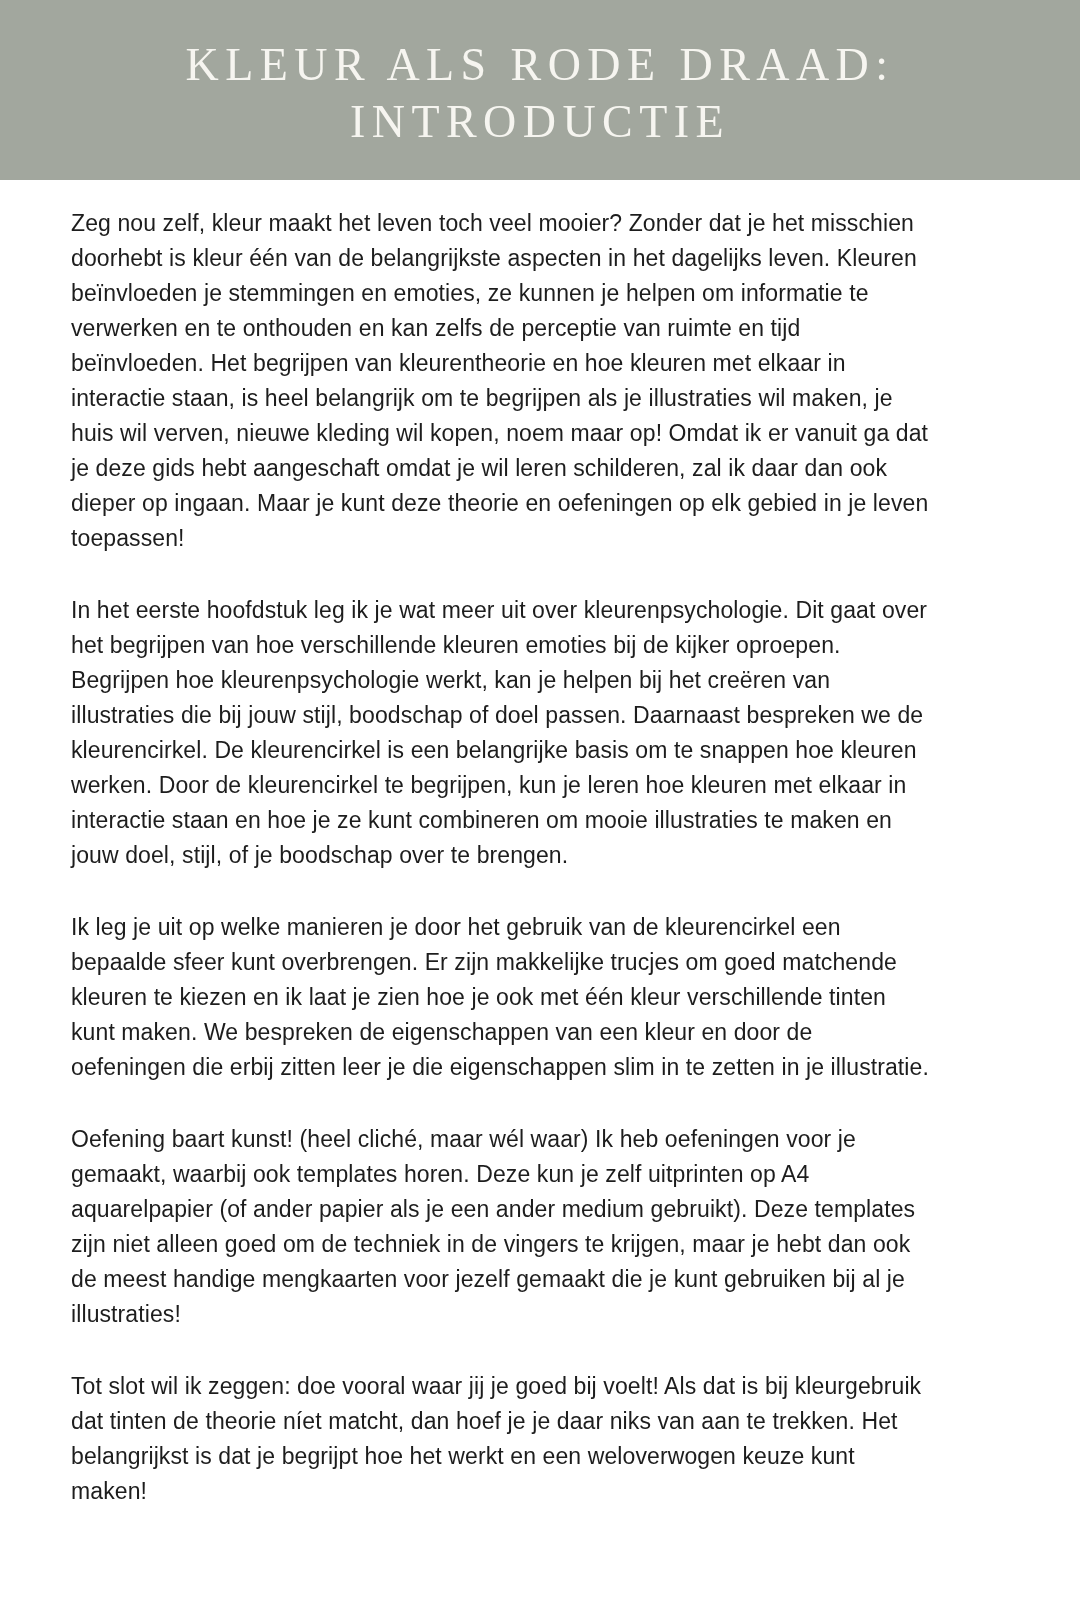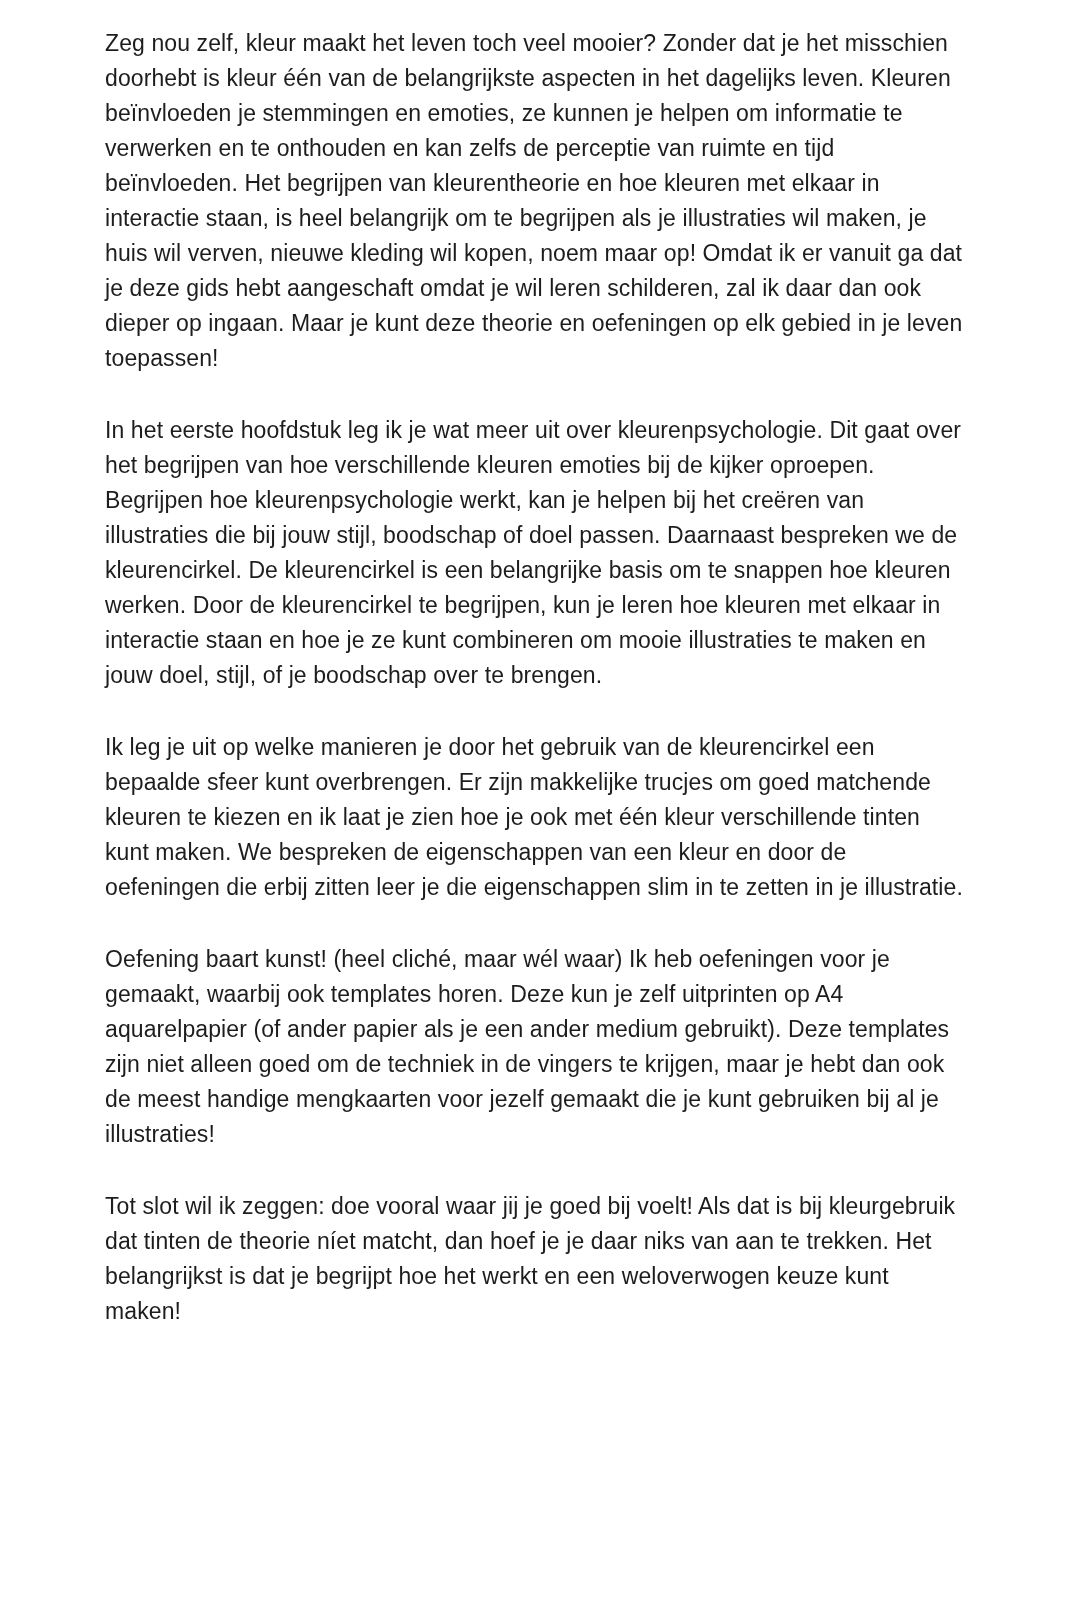--- a/index.html
+++ b/index.html
@@ -31,37 +31,43 @@
     font-weight: 400;
     color: #f6f5f0;
     font-size: 46px;
     line-height: 57px;
     letter-spacing: 0.14em;
     text-align: center;
     white-space: nowrap;
   }
   .content {
     box-sizing: border-box;
-    padding: 26px 110px 0 105px;
+    padding: 26px 110px 0 71px;
   }
   .content p {
     margin: 0 0 37px 0;
     max-width: 862px;
     color: #1d1d1d;
     font-size: 23px;
     line-height: 35px;
     letter-spacing: 0.1px;
     font-weight: 400;
   }
 </style>
 </head>
 <body>
 
 <div class="page">
 
+  <header class="page-header">
+    <div class="page-title">
+      <div>KLEUR ALS RODE DRAAD:</div>
+      <div>INTRODUCTIE</div>
+    </div>
+  </header>
 
   <main class="content">
     <p>Zeg nou zelf, kleur maakt het leven toch veel mooier? Zonder dat je het misschien doorhebt is kleur één van de belangrijkste aspecten in het dagelijks leven. Kleuren beïnvloeden je stemmingen en emoties, ze kunnen je helpen om informatie te verwerken en te onthouden en kan zelfs de perceptie van ruimte en tijd beïnvloeden. Het begrijpen van kleurentheorie en hoe kleuren met elkaar in interactie staan, is heel belangrijk om te begrijpen als je illustraties wil maken, je huis wil verven, nieuwe kleding wil kopen, noem maar op! Omdat ik er vanuit ga dat je deze gids hebt aangeschaft omdat je wil leren schilderen, zal ik daar dan ook dieper op ingaan. Maar je kunt deze theorie en oefeningen op elk gebied in je leven toepassen!</p>
     <p>In het eerste hoofdstuk leg ik je wat meer uit over kleurenpsychologie. Dit gaat over het begrijpen van hoe verschillende kleuren emoties bij de kijker oproepen. Begrijpen hoe kleurenpsychologie werkt, kan je helpen bij het creëren van illustraties die bij jouw stijl, boodschap of doel passen. Daarnaast bespreken we de kleurencirkel. De kleurencirkel is een belangrijke basis om te snappen hoe kleuren werken. Door de kleurencirkel te begrijpen, kun je leren hoe kleuren met elkaar in interactie staan en hoe je ze kunt combineren om mooie illustraties te maken en jouw doel, stijl, of je boodschap over te brengen.</p>
     <p>Ik leg je uit op welke manieren je door het gebruik van de kleurencirkel een bepaalde sfeer kunt overbrengen. Er zijn makkelijke trucjes om goed matchende kleuren te kiezen en ik laat je zien hoe je ook met één kleur verschillende tinten kunt maken. We bespreken de eigenschappen van een kleur en door de oefeningen die erbij zitten leer je die eigenschappen slim in te zetten in je illustratie.</p>
     <p>Oefening baart kunst! (heel cliché, maar wél waar) Ik heb oefeningen voor je gemaakt, waarbij ook templates horen. Deze kun je zelf uitprinten op A4 aquarelpapier (of ander papier als je een ander medium gebruikt). Deze templates zijn niet alleen goed om de techniek in de vingers te krijgen, maar je hebt dan ook de meest handige mengkaarten voor jezelf gemaakt die je kunt gebruiken bij al je illustraties!</p>
     <p>Tot slot wil ik zeggen: doe vooral waar jij je goed bij voelt! Als dat is bij kleurgebruik dat tinten de theorie níet matcht, dan hoef je je daar niks van aan te trekken. Het belangrijkst is dat je begrijpt hoe het werkt en een weloverwogen keuze kunt maken!</p>
   </main>
 
 </div>

